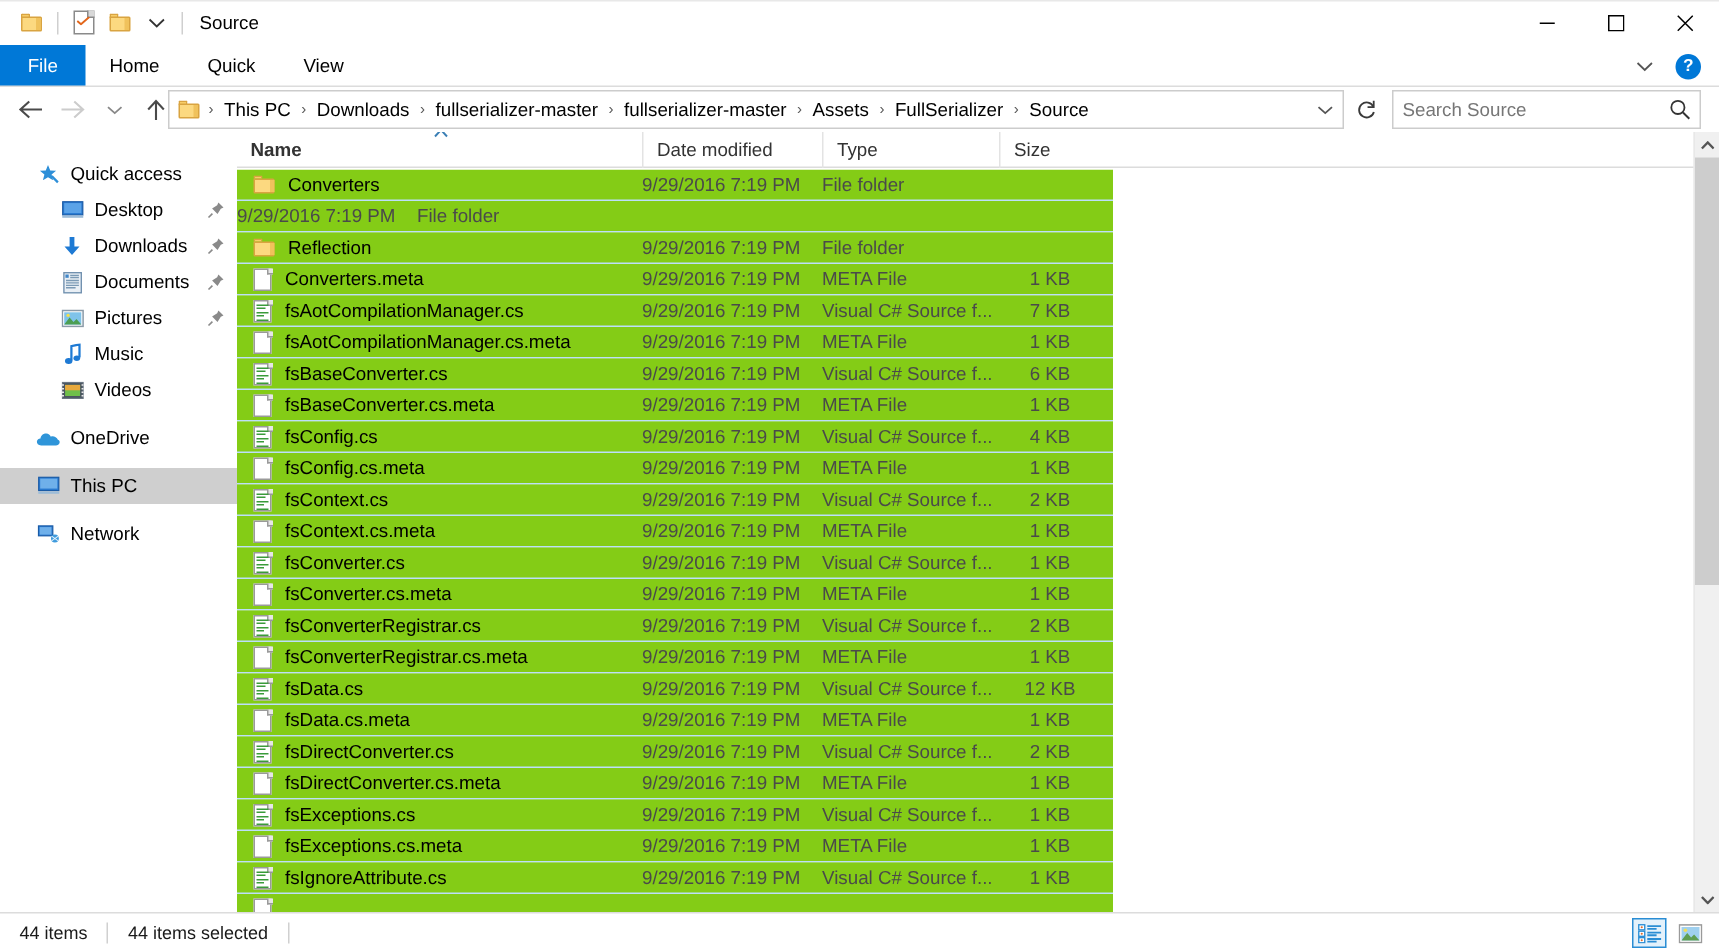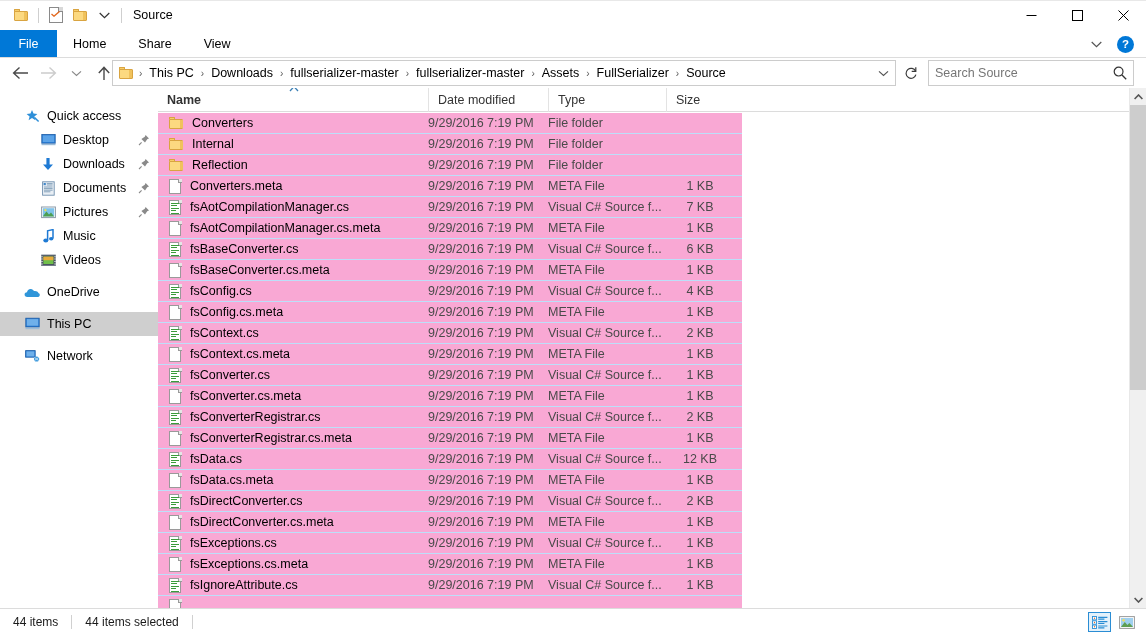--- a/index.html
+++ b/index.html
@@ -168,21 +168,21 @@
   .col.c-date  { width: 120px; }
   .col.c-type  { width: 118px; }
   .col.c-size  { width: 75px; }
   .sortmark {
     position: absolute; left: 130px; top: -4px; width: 12px; height: 10px;
   }
 
   .rows { position: absolute; left: 0; top: 25px; width: 988px; height: 495px; overflow: hidden; }
   .row {
     height: 21px; display: flex; align-items: center; width: 584px;
-    background: #f9a8d4; border-bottom: 1px solid #bcdff9;
+    background: #84cc16; border-bottom: 1px solid #bcdff9;
     font-size: 12.5px; color: #000;
   }
   .cell { height: 21px; line-height: 21px; overflow: hidden; white-space: nowrap; }
   .cell-name { width: 270px; display: flex; align-items: center; padding-left: 11px; }
   .cell-name .nm { margin-left: 8px; }
   .cell-date { width: 120px; color: #4a4a4a; }
   .cell-type { width: 118px; color: #4a4a4a; }
   .cell-size { width: 75px; color: #4a4a4a; text-align: center; padding-right: 7px; }
 
   
@@ -290,21 +290,21 @@
       <svg width="11" height="11" viewBox="0 0 11 11">
         <path d="M0.5 0.5 L10.5 10.5 M10.5 0.5 L0.5 10.5" stroke="#000" stroke-width="1"></path>
       </svg>
     </div>
   </div>
 </div>
 
 <div class="ribbon">
   <div class="rtab file">File</div>
   <div class="rtab">Home</div>
-  <div class="rtab">Share</div>
+  <div class="rtab">Quick</div>
   <div class="rtab">View</div>
 
   <div class="ribbon-right">
     <div class="ribbon-chev">
       <svg width="11" height="7" viewBox="0 0 11 7">
         <path d="M0.7 1 L5.5 5.6 L10.3 1" stroke="#555" stroke-width="1.2" fill="none"></path>
       </svg>
     </div>
     <div class="help-btn">?</div>
   </div>
@@ -542,28 +542,20 @@
             <span style="position:absolute;left:0;top:2px;width:14px;height:10px;background:#fcd980;border:1px solid #d9a441;border-radius:0 1px 1px 1px"></span>
             <span style="position:absolute;right:1px;top:3px;width:3px;height:8px;background:#f0c25c"></span>
           </span>
           <span class="nm">Converters</span>
         </span>
         <span class="cell cell-date">9/29/2016 7:19 PM</span>
         <span class="cell cell-type">File folder</span>
         <span class="cell cell-size"></span>
       </div>
       <div class="row">
-        <span class="cell cell-name">
-          <span class="ic ic-folder">
-            <span style="position:absolute;left:0;top:0;width:6px;height:2.5px;background:#f7cd68;border:1px solid #d9a441;border-bottom:none;border-radius:1px 1px 0 0"></span>
-            <span style="position:absolute;left:0;top:2px;width:14px;height:10px;background:#fcd980;border:1px solid #d9a441;border-radius:0 1px 1px 1px"></span>
-            <span style="position:absolute;right:1px;top:3px;width:3px;height:8px;background:#f0c25c"></span>
-          </span>
-          <span class="nm">Internal</span>
-        </span>
         <span class="cell cell-date">9/29/2016 7:19 PM</span>
         <span class="cell cell-type">File folder</span>
         <span class="cell cell-size"></span>
       </div>
       <div class="row">
         <span class="cell cell-name">
           <span class="ic ic-folder">
             <span style="position:absolute;left:0;top:0;width:6px;height:2.5px;background:#f7cd68;border:1px solid #d9a441;border-bottom:none;border-radius:1px 1px 0 0"></span>
             <span style="position:absolute;left:0;top:2px;width:14px;height:10px;background:#fcd980;border:1px solid #d9a441;border-radius:0 1px 1px 1px"></span>
             <span style="position:absolute;right:1px;top:3px;width:3px;height:8px;background:#f0c25c"></span>

